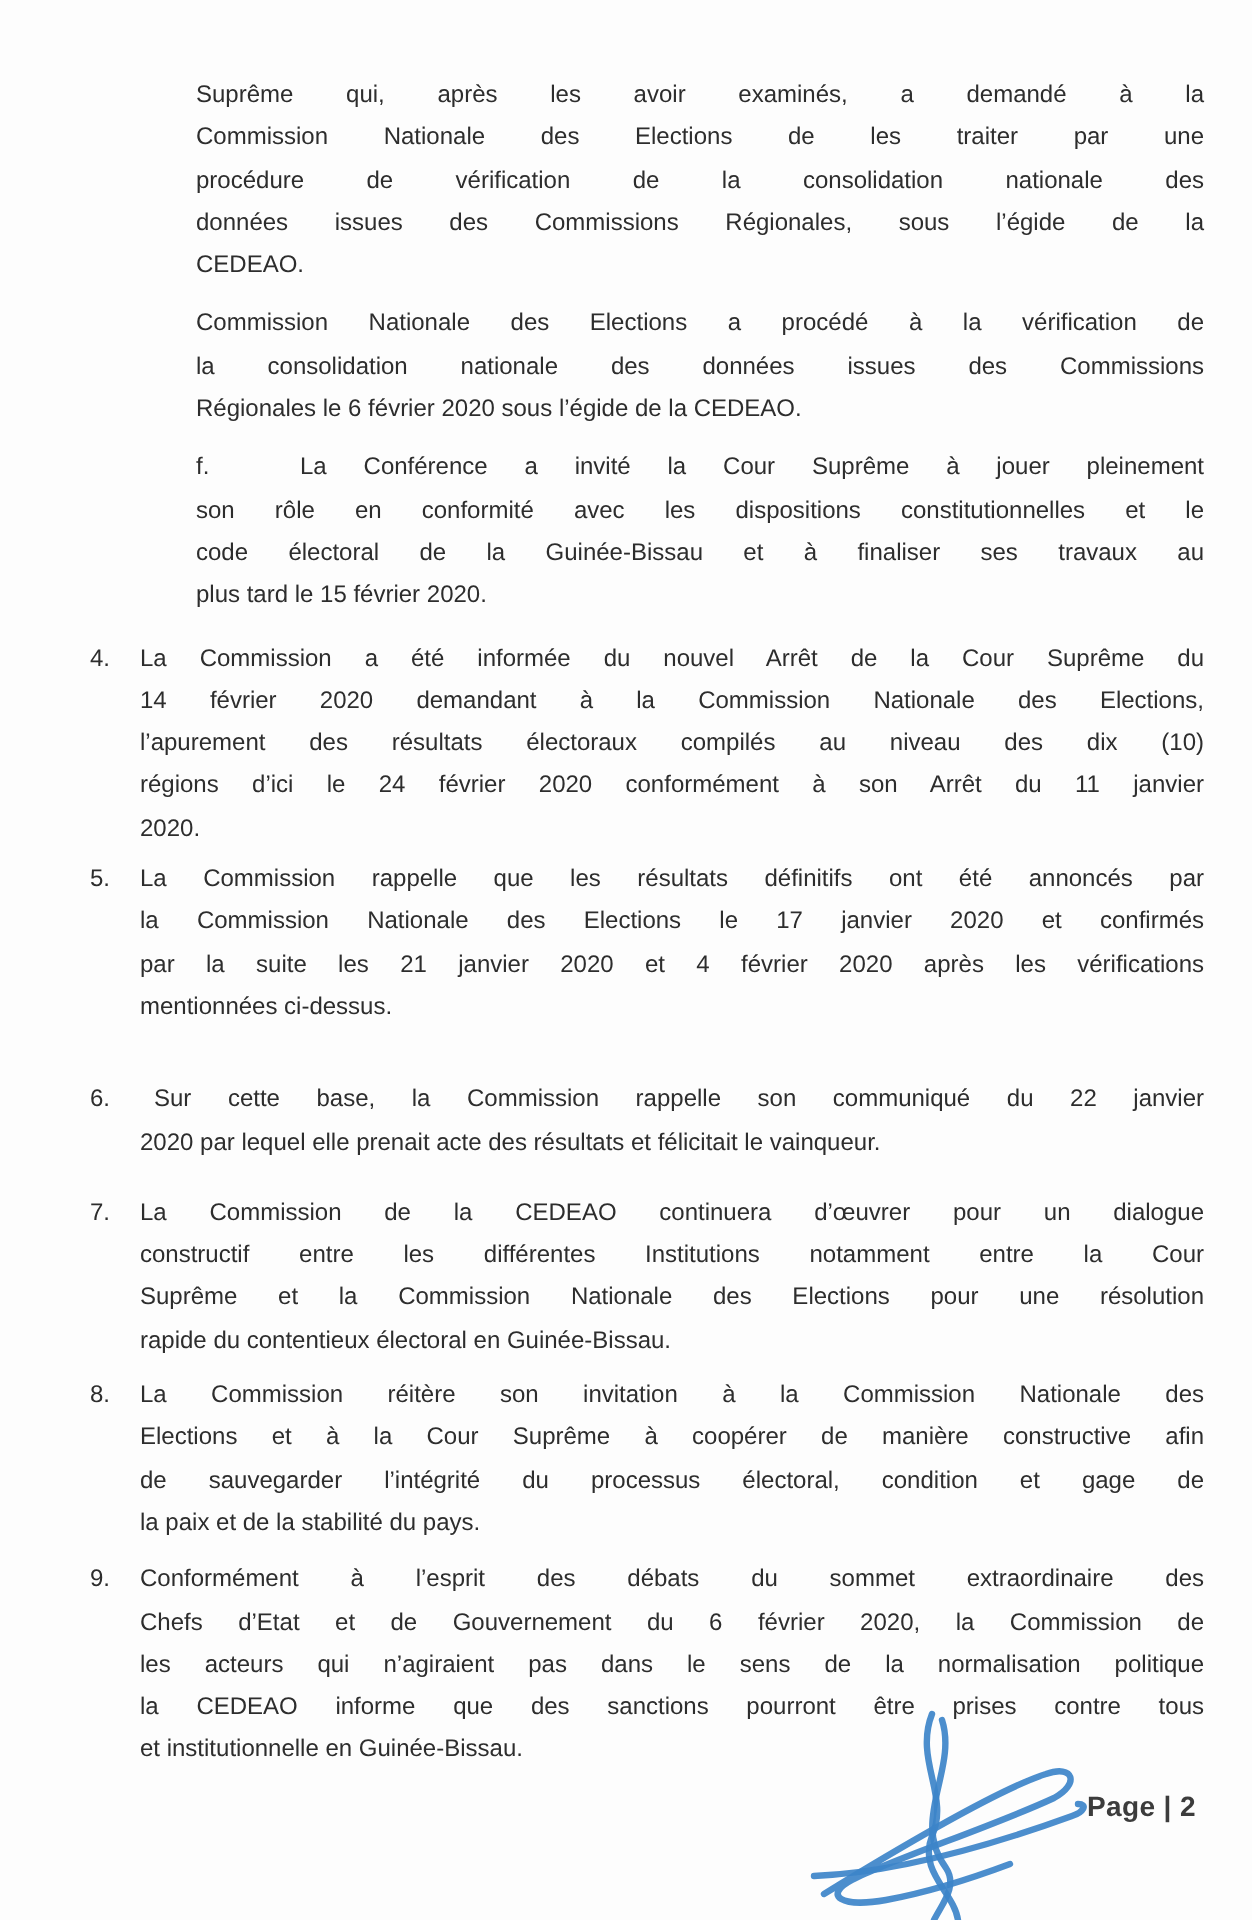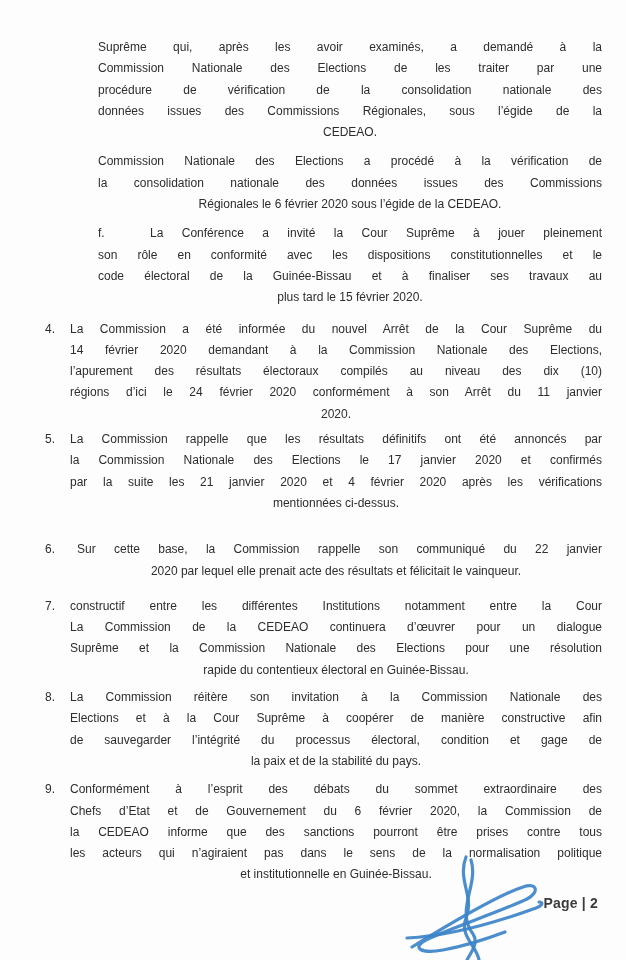--- a/index.html
+++ b/index.html
@@ -27,21 +27,21 @@
     white-space: nowrap;
   }
   .jl {
     text-align: justify;
     text-align-last: justify;
     white-space: nowrap;
     height: 21.3px;
     overflow: visible;
   }
   .ll {
-    text-align: center;
+    text-align: left;
     white-space: nowrap;
     height: 21.3px;
   }
   .indent7 { text-indent: 7px; }
   .slabel {
     display: inline-block;
     width: 52px;
     text-indent: 0;
   }
   .footer-page {
@@ -112,40 +112,40 @@
   </div>
 
   <div class="block num" style="margin-top:25px">
     <span class="num-label">6.</span>
     <div class="jl indent7">Sur cette base, la Commission rappelle son communiqué du 22 janvier</div>
     <div class="ll">2020 par lequel elle prenait acte des résultats et félicitait le vainqueur.</div>
   </div>
 
   <div class="block num" style="margin-top:14px">
     <span class="num-label">7.</span>
+    <div class="jl">La Commission de la CEDEAO continuera d’œuvrer pour un dialogue</div>
     <div class="jl">constructif entre les différentes Institutions notamment entre la Cour</div>
-    <div class="jl">La Commission de la CEDEAO continuera d’œuvrer pour un dialogue</div>
     <div class="jl">Suprême et la Commission Nationale des Elections pour une résolution</div>
     <div class="ll">rapide du contentieux électoral en Guinée-Bissau.</div>
   </div>
 
   <div class="block num" style="margin-top:6px">
     <span class="num-label">8.</span>
     <div class="jl">La Commission réitère son invitation à la Commission Nationale des</div>
     <div class="jl">Elections et à la Cour Suprême à coopérer de manière constructive afin</div>
     <div class="jl">de sauvegarder l’intégrité du processus électoral, condition et gage de</div>
     <div class="ll">la paix et de la stabilité du pays.</div>
   </div>
 
   <div class="block num" style="margin-top:7px">
     <span class="num-label">9.</span>
     <div class="jl">Conformément à l’esprit des débats du sommet extraordinaire des</div>
     <div class="jl">Chefs d’Etat et de Gouvernement du 6 février 2020, la Commission de</div>
+    <div class="jl">les acteurs qui n’agiraient pas dans le sens de la normalisation politique</div>
     <div class="jl">la CEDEAO informe que des sanctions pourront être prises contre tous</div>
-    <div class="jl">les acteurs qui n’agiraient pas dans le sens de la normalisation politique</div>
     <div class="ll">et institutionnelle en Guinée-Bissau.</div>
   </div>
 
 </div>
 
 <svg class="signature" viewBox="0 0 175 110" aria-hidden="true">
   <path d="M 73 7 C 64 30, 82 48, 73 68 C 66 86, 84 96, 86 110"></path>
   <path d="M 78 10 C 86 35, 62 60, 80 84 C 86 93, 78 102, 74 110"></path>
   <path d="M 19 97 C 50 78, 105 45, 130 37 C 144 32, 147 42, 134 49 C 104 63, 52 80, 33 90 C 18 98, 28 104, 50 100 C 72 96, 96 88, 112 82"></path>
   <path d="M 14 88 C 60 86, 110 70, 143 58 C 149 56, 151 52, 146 52"></path>

